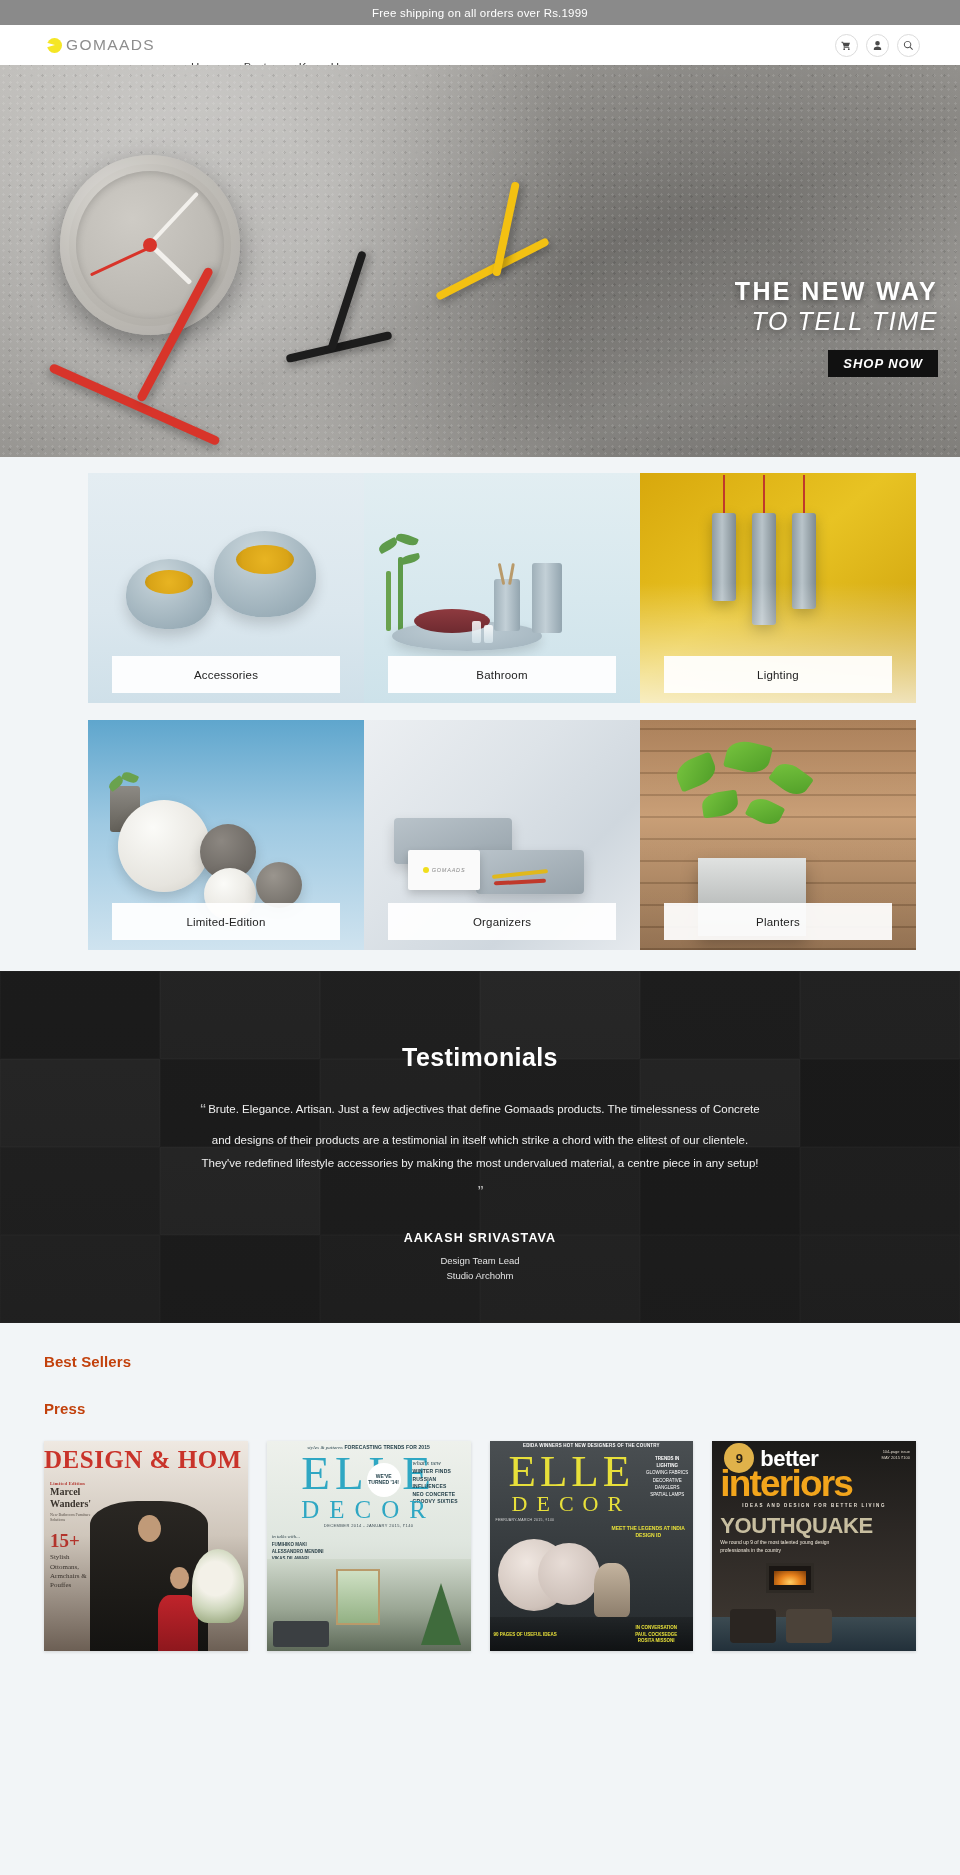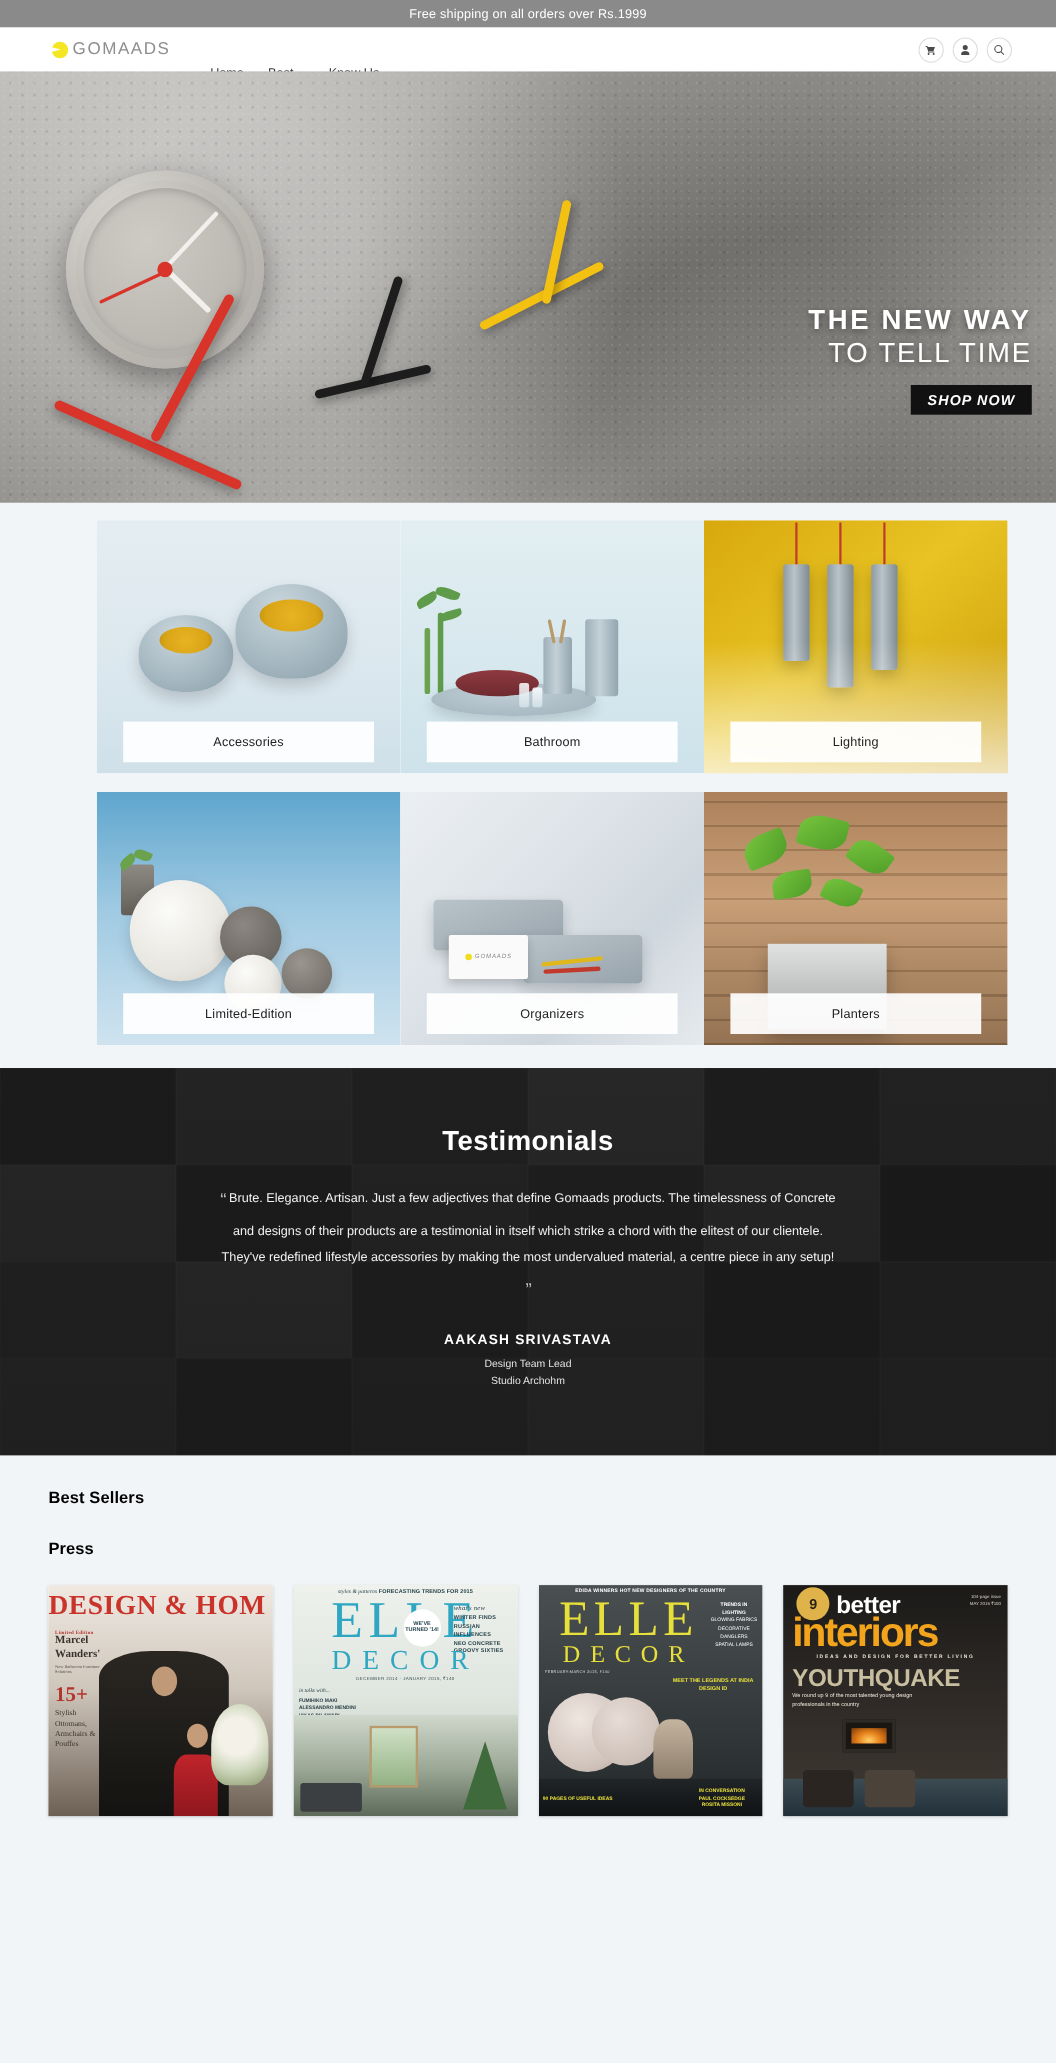--- a/index.html
+++ b/index.html
@@ -119,21 +119,21 @@
   .tri-yellow .b{ width:96px; left:28px; top:30px; transform:rotate(-78deg); }
 
   .hero-copy{
     position:absolute; right:22px; top:212px; text-align:right; z-index:6;
     text-shadow:0 2px 7px rgba(0,0,0,.45);
   }
   .hero-l1{
     color:#fff; font-size:25px; font-weight:700; letter-spacing:2.4px; line-height:1.12;
   }
   .hero-l2{
-    color:#fff; font-size:25px; font-weight:300;
+    color:#fff; font-size:25px; font-style:italic; font-weight:300;
     letter-spacing:1.6px; line-height:1.25; margin-top:1px;
   }
   .hero-btn{
     display:inline-block; margin-top:13px; background:#111; color:#fff;
     font-size:13px; font-weight:700; font-style:italic; letter-spacing:1px;
     padding:6px 15px; cursor:pointer; text-shadow:none;
   }
 
   
   .cats{ padding:16px 44px 4px; }
@@ -274,34 +274,34 @@
   }
   .testi-grid div{ border:1px solid rgba(255,255,255,.05); }
   .testi-overlay{
     position:absolute; inset:0;
     background:linear-gradient(180deg,rgba(24,24,24,.55),rgba(24,24,24,.72));
   }
   .testi-inner{
     position:relative; z-index:3; text-align:center; color:#fff;
     padding-top:52px;
   }
-  .testi-title{ font-size:25px; font-weight:600; letter-spacing:.4px; }
+  .testi-title{ font-size:25px; font-weight:600; letter-spacing:.4px;margin-top:20px; }
   .testi-quote{
     max-width:560px; margin:22px auto 0; font-size:11.5px; line-height:2.05;
     font-weight:400; color:#f0f0f0;
   }
   .qmark{ font-size:17px; color:#bdbdbd; vertical-align:-3px; letter-spacing:-1px; }
   .testi-name{
     margin-top:20px; font-size:12.5px; font-weight:600; letter-spacing:1.1px;
   }
   .testi-role{ margin-top:9px; font-size:9.5px; line-height:1.55; color:#e2e2e2; }
 
   
   .section{ padding:30px 44px 0; }
-  .section-title{ font-size:15px; font-weight:600; color:#000000; letter-spacing:.1px; }
+  .section-title{ font-size:15px; font-weight:600; color:#c2410c; letter-spacing:.1px; }
 
   .press-row{ display:flex; gap:19px; padding:24px 44px 34px; }
   .mag{
     flex:1; height:210px; position:relative; overflow:hidden; cursor:pointer;
     background:#ddd; box-shadow:0 1px 3px rgba(0,0,0,.14);
   }
 
   
   .m1{ background:linear-gradient(180deg,#efe9e2 0%,#cfc6bb 45%,#6c5f54 100%); }
   .m1-title{

